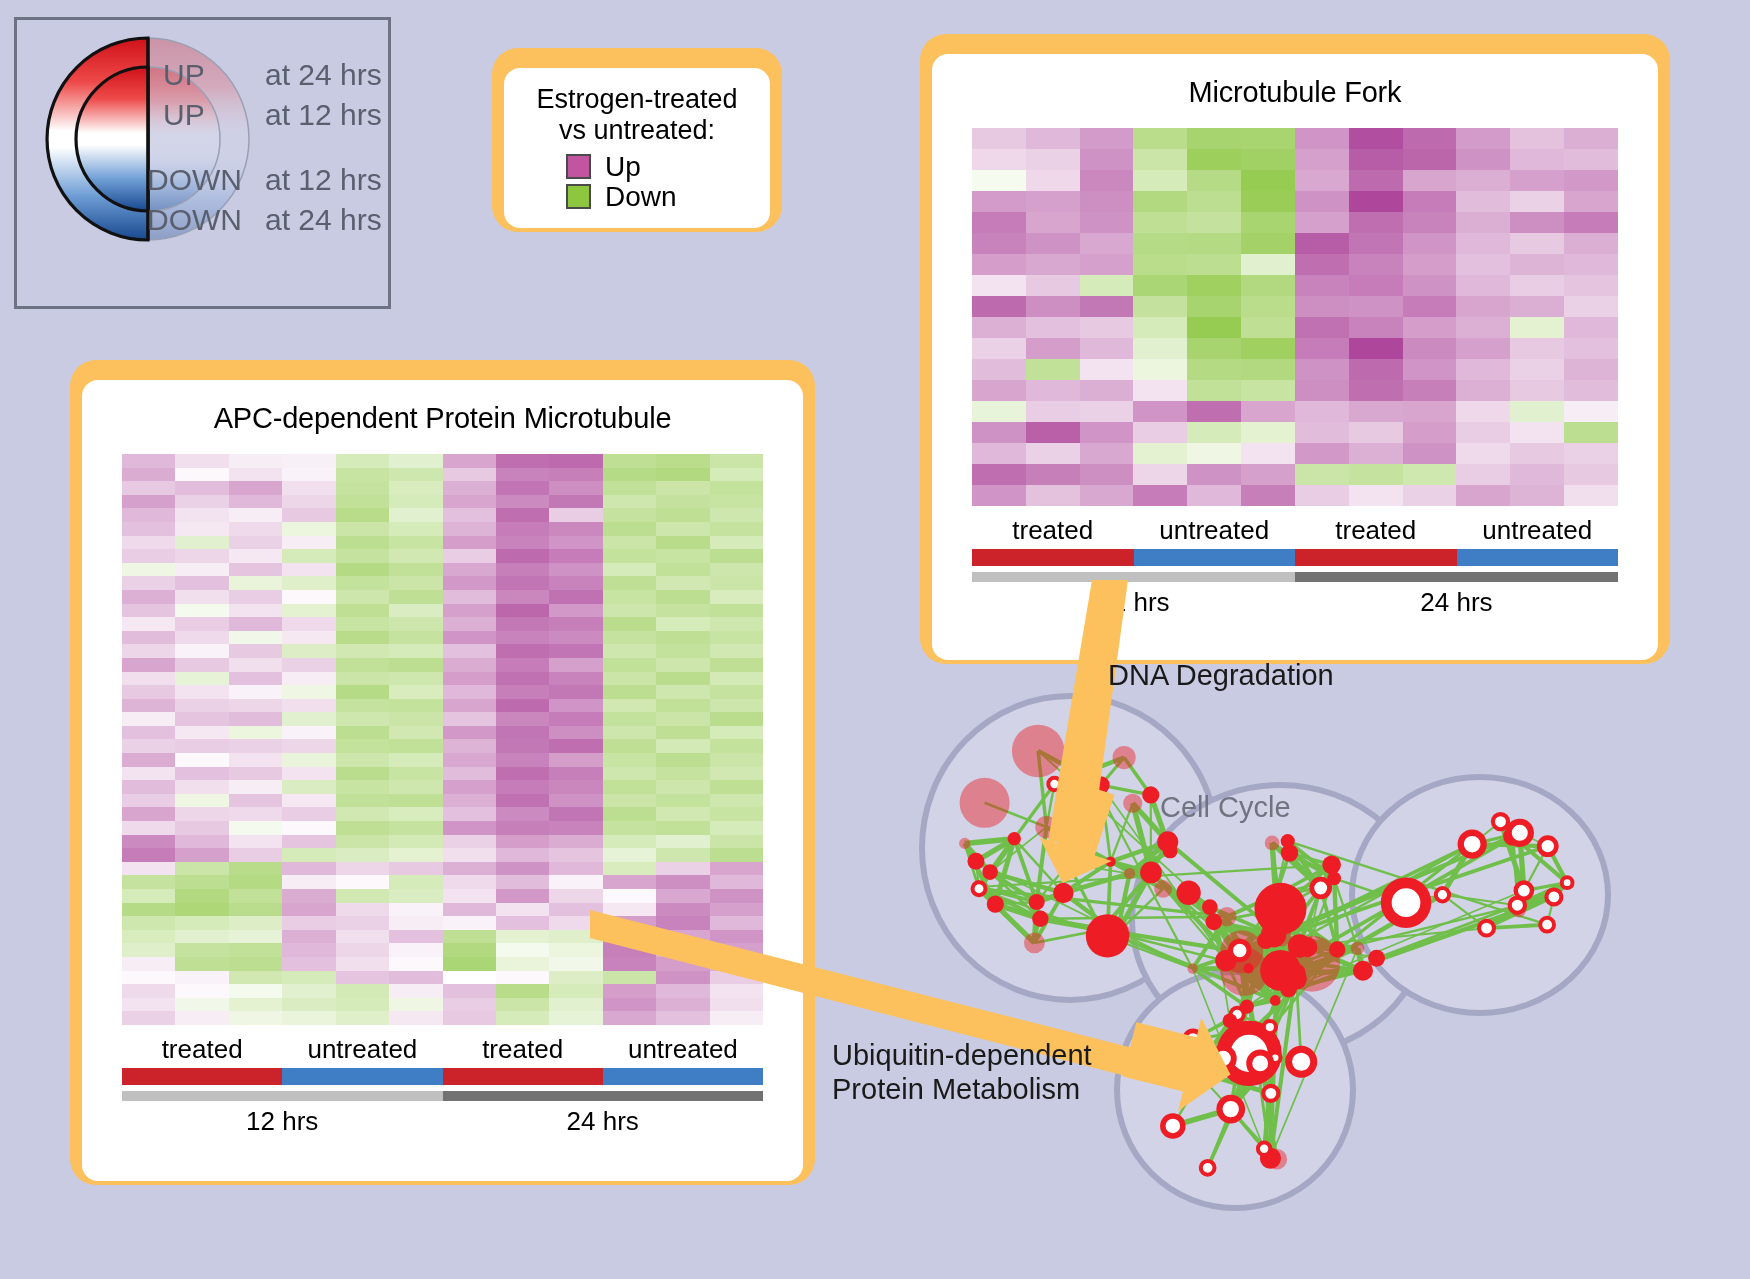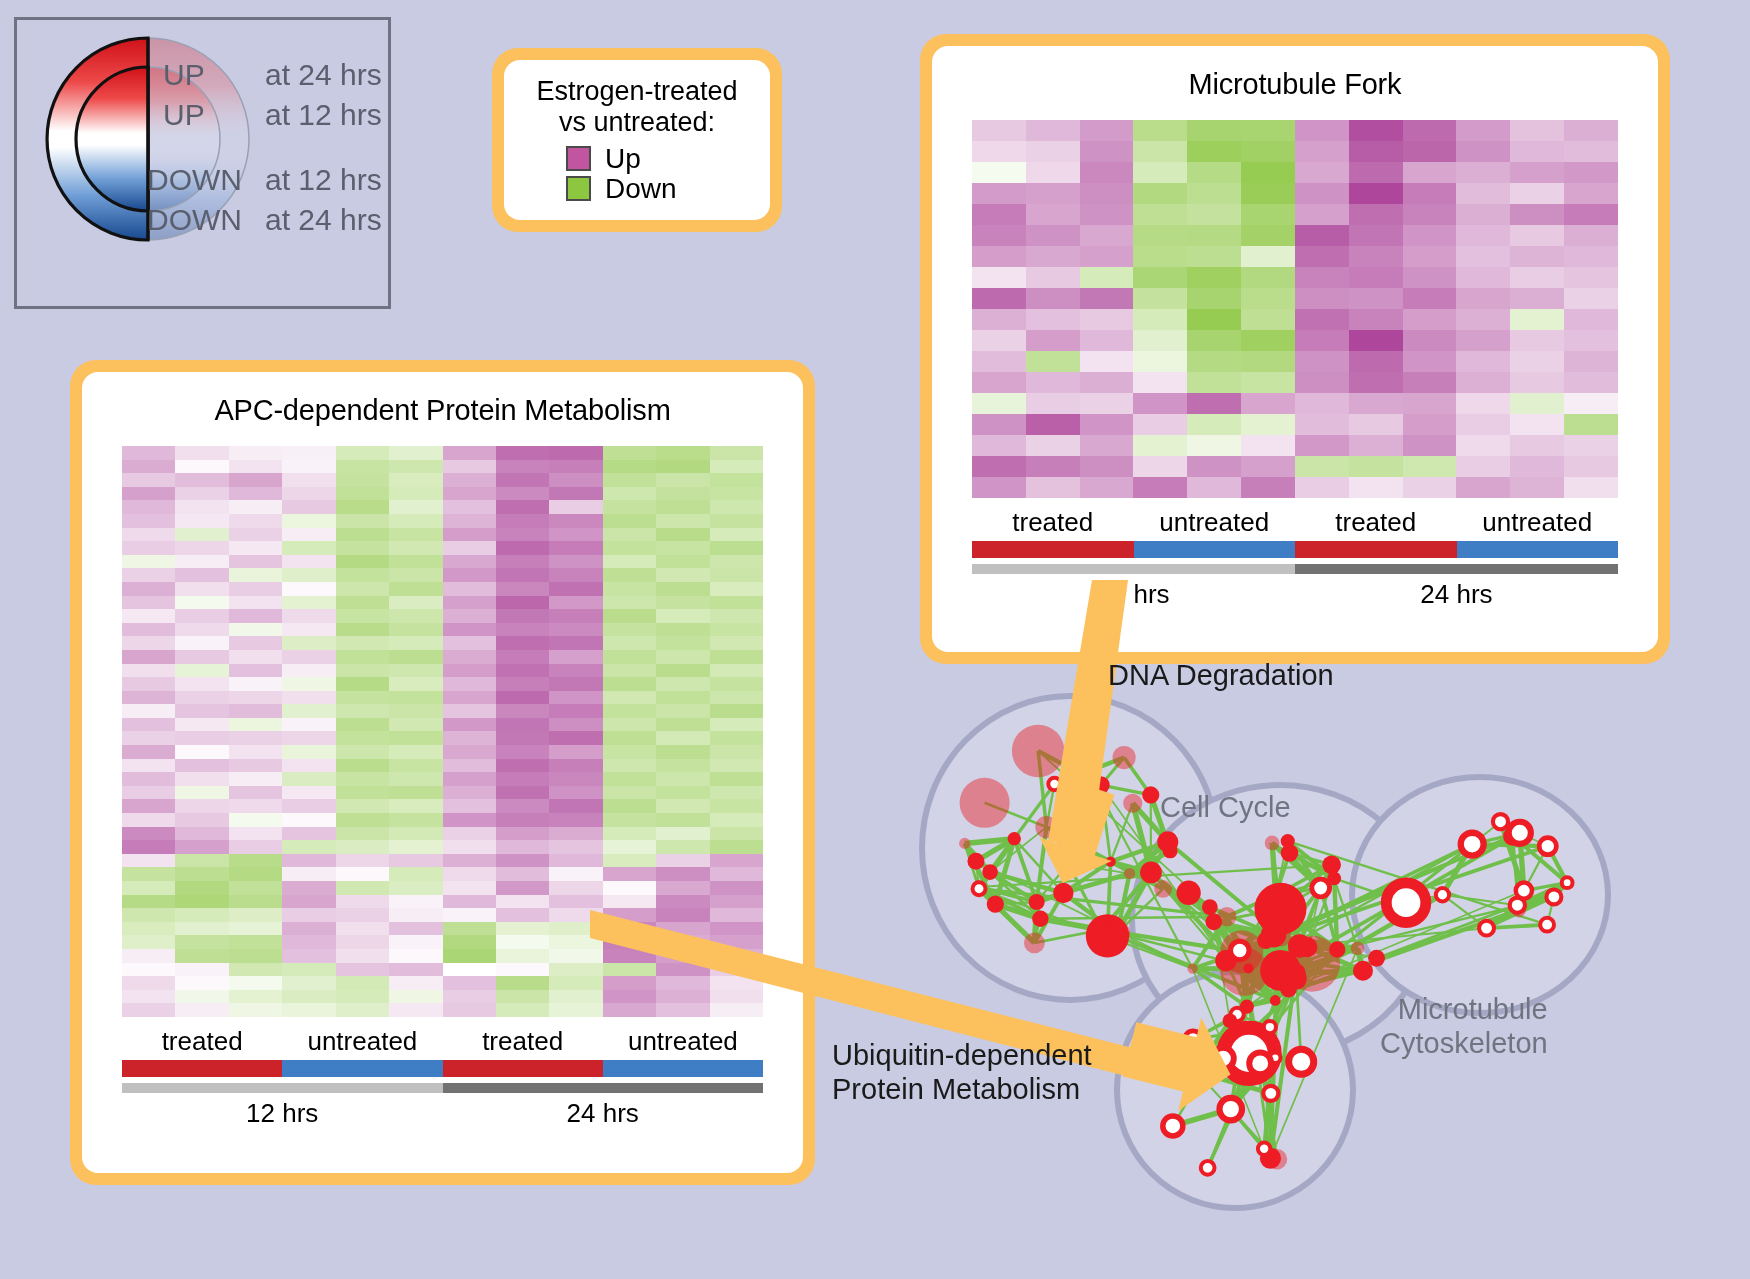--- a/index.html
+++ b/index.html
@@ -18,20 +18,21 @@
     border-radius:26px;
     padding:12px;
     box-sizing:border-box;
   }
   .panel-inner{
     background:#ffffff;
     border-radius:16px;
     width:100%;height:100%;
     box-sizing:border-box;
     position:relative;
+    margin-top:8px;
   }
   .panel-title{
     text-align:center;
     font-size:29px;
     color:#000;
     font-weight:400;
     letter-spacing:-0.2px;
   }
 
   
@@ -409,21 +410,21 @@
       <div class="time-labels" id="tl-rep" style="grid-template-columns: repeat(2, 1fr);">
           <div class="time-label">12 hrs</div>
           <div class="time-label">24 hrs</div>
         </div>
     </div>
   </div>
 </div>
 
 <div class="panel" id="apcpanel">
   <div class="panel-inner">
-    <div class="panel-title" style="padding-top:22px;">APC-dependent Protein Metabolism</div>
+    <div class="panel-title" style="padding-top:22px;">APC-dependent Protein Microtubule</div>
     <div class="hm-wrap" style="left:40px;right:40px;top:74px;">
       <div class="heatmap" id="hm-apc" style="grid-template-columns: repeat(12, 1fr);">
           <div class="hm-cell" style="height: 13.6px; background: rgb(224, 184, 217);"></div>
           <div class="hm-cell" style="height: 13.6px; background: rgb(241, 223, 237);"></div>
           <div class="hm-cell" style="height: 13.6px; background: rgb(247, 237, 245);"></div>
           <div class="hm-cell" style="height: 13.6px; background: rgb(248, 240, 247);"></div>
           <div class="hm-cell" style="height: 13.6px; background: rgb(213, 235, 186);"></div>
           <div class="hm-cell" style="height: 13.6px; background: rgb(225, 240, 206);"></div>
           <div class="hm-cell" style="height: 13.6px; background: rgb(215, 165, 206);"></div>
           <div class="hm-cell" style="height: 13.6px; background: rgb(191, 110, 176);"></div>
@@ -1415,17 +1416,15 @@
     </g>
 
     <g>
       <path d="M -290 318 L -290 290 L 300 440 L 292 468 Z" fill="#fcc15c"></path>
       <path d="M 248 414 L 310 414 L 310 394 L 352 442 L 310 490 L 310 470 L 248 470 Z" fill="#fcc15c" transform="rotate(14 300 442)"></path>
     </g>
   </svg>
 
   <div class="net-label" id="lbl-dna">DNA Degradation</div>
   <div class="net-label" id="lbl-cc">Cell Cycle</div>
-  <div class="net-label" id="lbl-mt">Microtubule
-Cytoskeleton</div>
   <div class="net-label" id="lbl-ub">Ubiquitin-dependent
 Protein Metabolism</div>
 </div>
 
 </body></html>

